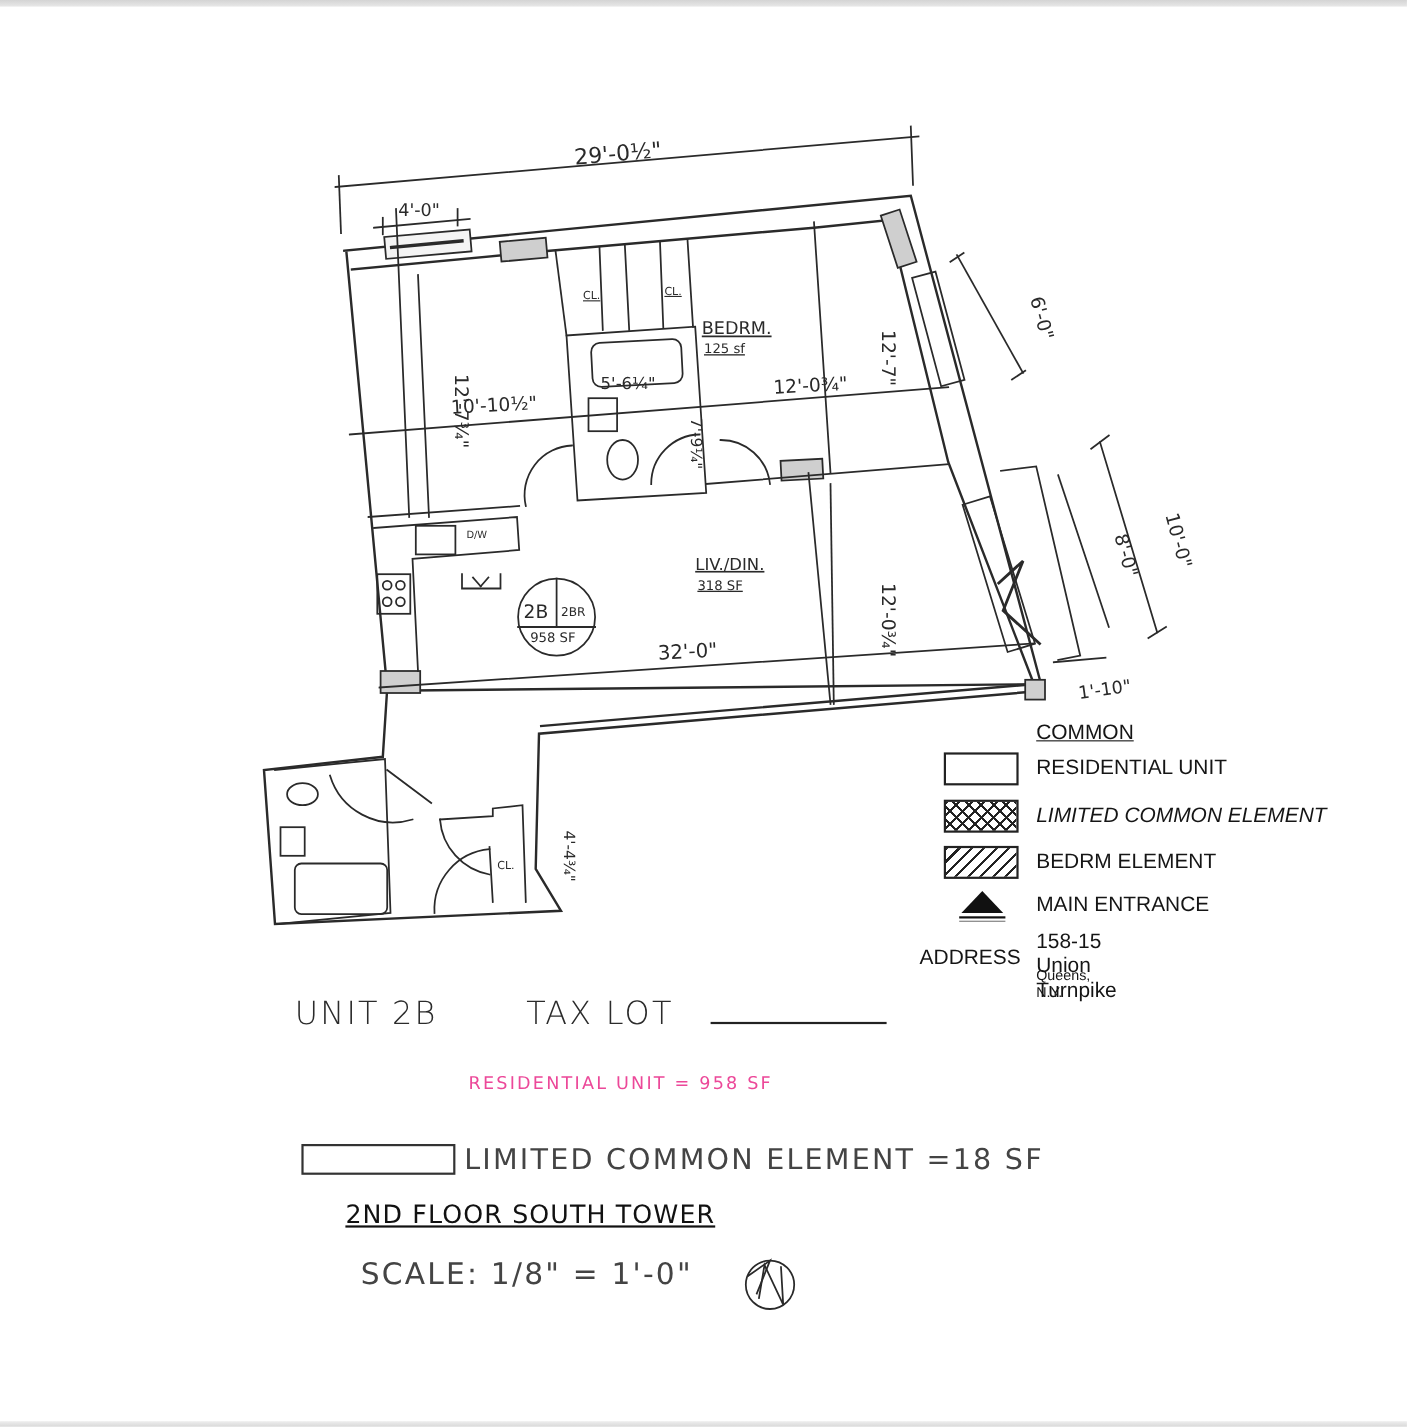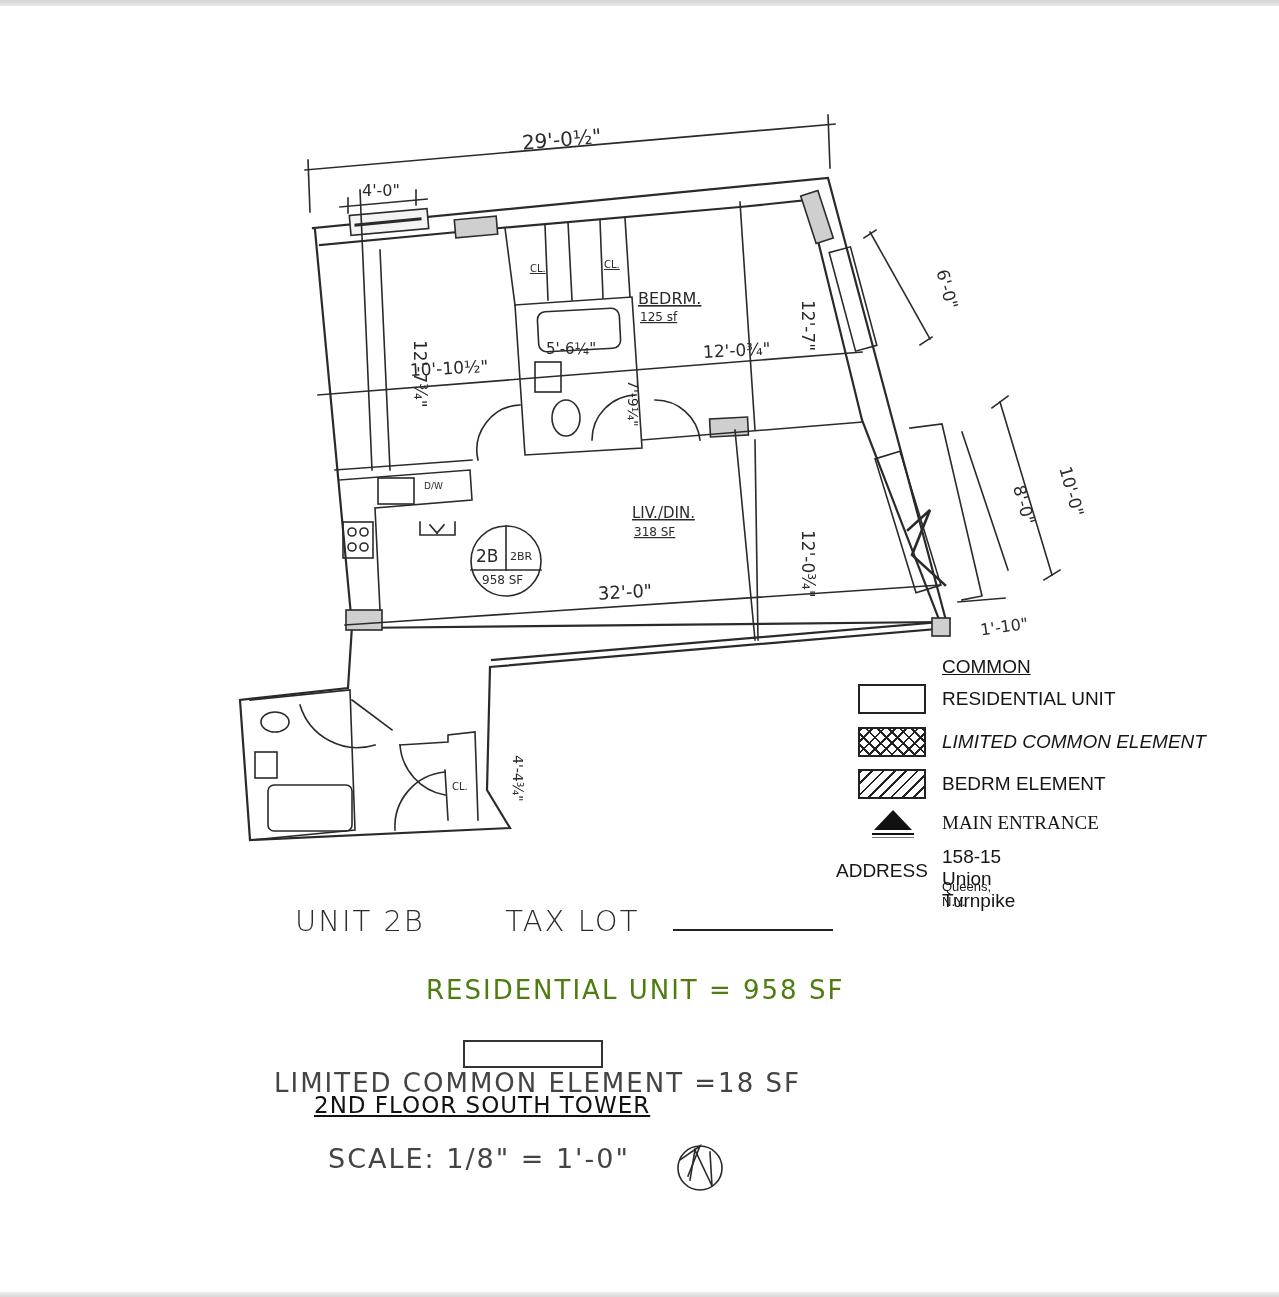--- a/index.html
+++ b/index.html
@@ -22,24 +22,24 @@
   .legend-label { font-size:19px; white-space:nowrap; }
   .entrance { width:68px; height:30px; margin-right:16px; position:relative; }
   .entrance .tri { position:absolute; left:16px; top:2px; width:0; height:0;
       border-left:19px solid transparent; border-right:19px solid transparent; border-bottom:20px solid #111; }
   .entrance .ln1 { position:absolute; left:14px; top:25px; width:42px; height:2px; background:#111; }
   .entrance .ln2 { position:absolute; left:14px; top:29px; width:42px; height:1px; background:#777; }
   .addr-key { position:absolute; left:836px; top:850px; font-size:19px;margin-top:10px; }
   .addr-l1 { position:absolute; left:942px; top:846px; font-size:19px; }
   .addr-l2 { position:absolute; left:942px; top:879px; font-size:13px; }
   .cadtxt { position:absolute; font-family:"DejaVu Sans", sans-serif; color:#2b2b2b; letter-spacing:2px; white-space:nowrap; }
-  .unit-line { left:268px; top:904px; font-size:29px; font-weight:300;margin-left:27px; }
+  .unit-line { left:268px; top:904px; font-size:29px; font-weight:300; }
   .taxlot-blank { display:inline-block; width:160px; border-bottom:2px solid #222; height:22px; vertical-align:baseline; margin-left:22px; }
-  .res-line { left:426px; top:975px; font-size:26px; color:#4d7c0f; }
-  .lce-row { left:274px; top:1040px; display:flex; align-items:center;flex-direction:column; }
+  .res-line { left:426px; top:975px; font-size:16px; color:#ec4899; }
+  .lce-row { left:274px; top:1040px; display:flex; align-items:flex-start; }
   .lce-box { width:140px; height:28px; border:2px solid #333; box-sizing:border-box; margin-right:8px; }
   .lce-text { font-size:26px; color:#444; letter-spacing:2px; }
   .floor-title { left:314px; top:1092px; font-size:23px; text-decoration:underline; color:#111; letter-spacing:1px; }
   .scale-line { left:328px; top:1143px; font-size:27px; color:#444; }
 </style>
 </head>
 <body>
 
 <div class="edge-top"></div>
 
@@ -197,21 +197,21 @@
     <span class="legend-label">RESIDENTIAL UNIT</span>
   </div>
   <div class="legend-row" style="top:727px;font-style:italic;">
     <div class="legend-swatch sw-cross"></div>
     <span class="legend-label">LIMITED COMMON ELEMENT</span>
   </div>
   <div class="legend-row" style="top:769px;">
     <div class="legend-swatch sw-hatch"></div>
     <span class="legend-label">BEDRM ELEMENT</span>
   </div>
-  <div class="legend-row" style="top:808px;font-family:Liberation Serif, serif;">
+  <div class="legend-row" style="top:808px;">
     <div class="entrance">
       <div class="tri"></div>
         <div class="ln1"></div>
         <div class="ln2"></div>
     </div>
     <span class="legend-label">MAIN ENTRANCE</span>
   </div>
 
   <div class="addr-key">ADDRESS</div>
   <div class="addr-l1">158-15 Union Turnpike</div>

